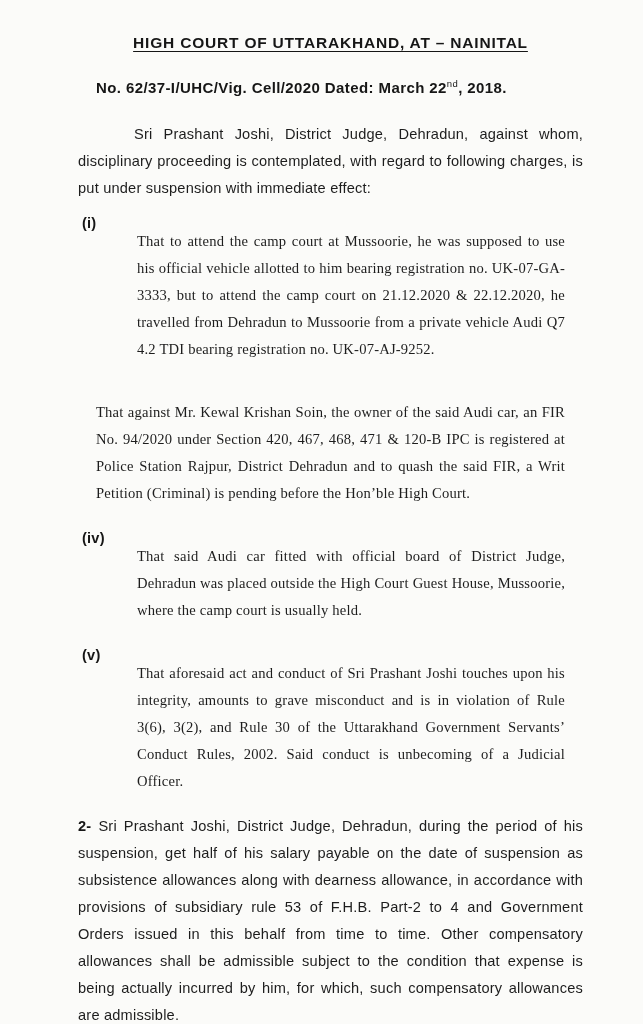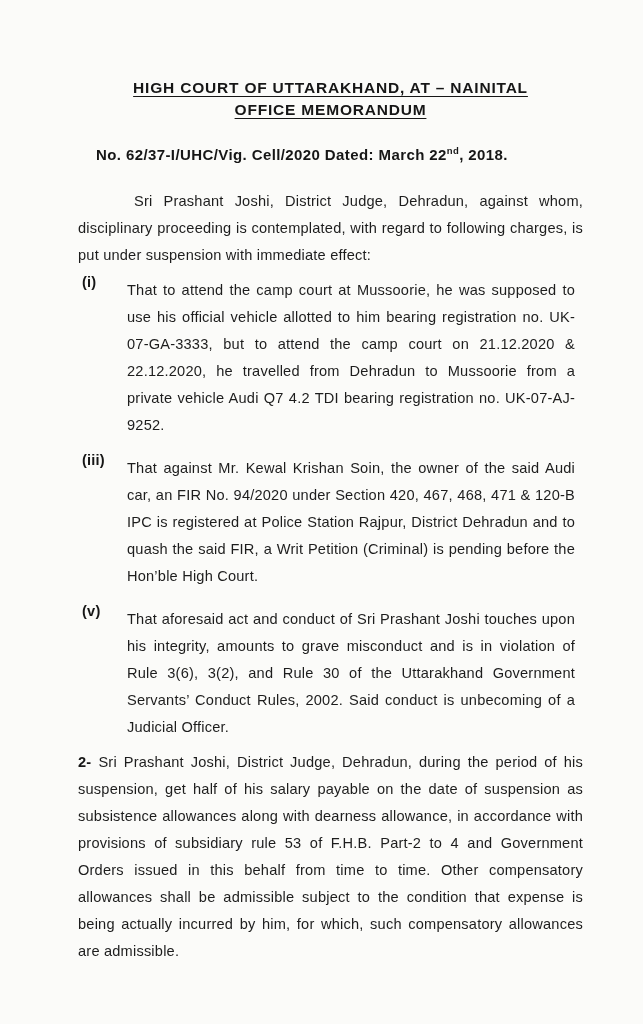--- a/index.html
+++ b/index.html
@@ -13,21 +13,20 @@
     box-sizing: border-box;
     background: #fbfbf9;
     color: #1d1d1d;
     font-family: "Liberation Sans", "DejaVu Sans", sans-serif;
     padding: 32px 60px 30px 78px;
     overflow: hidden;
   }
   .header {
     text-align: center;
     margin-bottom: 16px;
-    margin-top: 45px;
   }
   .title, .subtitle {
     margin: 0;
     font-size: 15.5px;
     font-weight: bold;
     line-height: 22px;
     letter-spacing: 0.8px;
     text-decoration: underline;
     text-underline-offset: 3px;
     color: #161616;
@@ -37,83 +36,86 @@
     padding-left: 18px;
     font-size: 15px;
     font-weight: bold;
     line-height: 27px;
     letter-spacing: 0.4px;
     color: #161616;
     white-space: nowrap;
   }
   .ref-line sup {
     font-size: 9.5px;
-    font-weight: bold;
+    font-weight: normal;
     vertical-align: super;
     line-height: 0;
   }
   .body-text {
     font-size: 14.6px;
     line-height: 27px;
     letter-spacing: 0.2px;
     text-align: justify;
   }
   .intro {
-    margin: 20px 0 0 0;
+    margin: 20px 0 8px 0;
     text-indent: 56px;
   }
   .charge {
     display: flex;
     margin: 0;
   }
   .charge .marker {
     flex: 0 0 41px;
     box-sizing: border-box;
     padding-left: 4px;
     font-weight: bold;
     color: #161616;
   }
   .charge .charge-text {
     flex: 1;
-    margin: 8px;
+    margin: 18px;
+    font-family: Liberation Serif, serif;
   }
   .para2 {
     margin: 0;
   }
   .para2 .para2-prefix {
     font-weight: bold;
     padding-right: 7px;
     color: #161616;
   }
 </style>
 </head>
 <body>
 
 <div class="page">
 
   <div class="header">
     <h1 class="title">HIGH COURT OF UTTARAKHAND, AT – NAINITAL</h1>
-    <h2 class="subtitle">OFFICE MEMORANDUM</h2>
   </div>
 
   <p class="ref-line"><span>No. 62/37-I/UHC/Vig. Cell/2020 Dated: March 22</span><sup>nd</sup><span>, 2018.</span></p>
 
   <p class="body-text intro">Sri Prashant Joshi, District Judge, Dehradun, against whom, disciplinary proceeding is contemplated, with regard to following charges, is put under suspension with immediate effect:</p>
 
   <div class="body-text charge">
     <span class="marker">(i)</span>
     <p class="charge-text">That to attend the camp court at Mussoorie, he was supposed to use his official vehicle allotted to him bearing registration no. UK-07-GA-3333, but to attend the camp court on 21.12.2020 &amp; 22.12.2020, he travelled from Dehradun to Mussoorie from a private vehicle Audi Q7 4.2 TDI bearing registration no. UK-07-AJ-9252.</p>
   </div>
 
 
   <div class="body-text charge">
-    <span class="marker">(iii)</span>
     <p class="charge-text">That against Mr. Kewal Krishan Soin, the owner of the said Audi car, an FIR No. 94/2020 under Section 420, 467, 468, 471 &amp; 120-B IPC is registered at Police Station Rajpur, District Dehradun and to quash the said FIR, a Writ Petition (Criminal) is pending before the Hon’ble High Court.</p>
   </div>
 
+  <div class="body-text charge">
+    <span class="marker">(iv)</span>
+    <p class="charge-text">That said Audi car fitted with official board of District Judge, Dehradun was placed outside the High Court Guest House, Mussoorie, where the camp court is usually held.</p>
+  </div>
 
   <div class="body-text charge">
     <span class="marker">(v)</span>
     <p class="charge-text">That aforesaid act and conduct of Sri Prashant Joshi touches upon his integrity, amounts to grave misconduct and is in violation of Rule 3(6), 3(2), and Rule 30 of the Uttarakhand Government Servants’ Conduct Rules, 2002. Said conduct is unbecoming of a Judicial Officer.</p>
   </div>
 
   <p class="body-text para2"><b class="para2-prefix">2-</b><span>Sri Prashant Joshi, District Judge, Dehradun, during the period of his suspension, get half of his salary payable on the date of suspension as subsistence allowances along with dearness allowance, in accordance with provisions of subsidiary rule 53 of F.H.B. Part-2 to 4 and Government Orders issued in this behalf from time to time. Other compensatory allowances shall be admissible subject to the condition that expense is being actually incurred by him, for which, such compensatory allowances are admissible.</span></p>
 
 </div>
 

